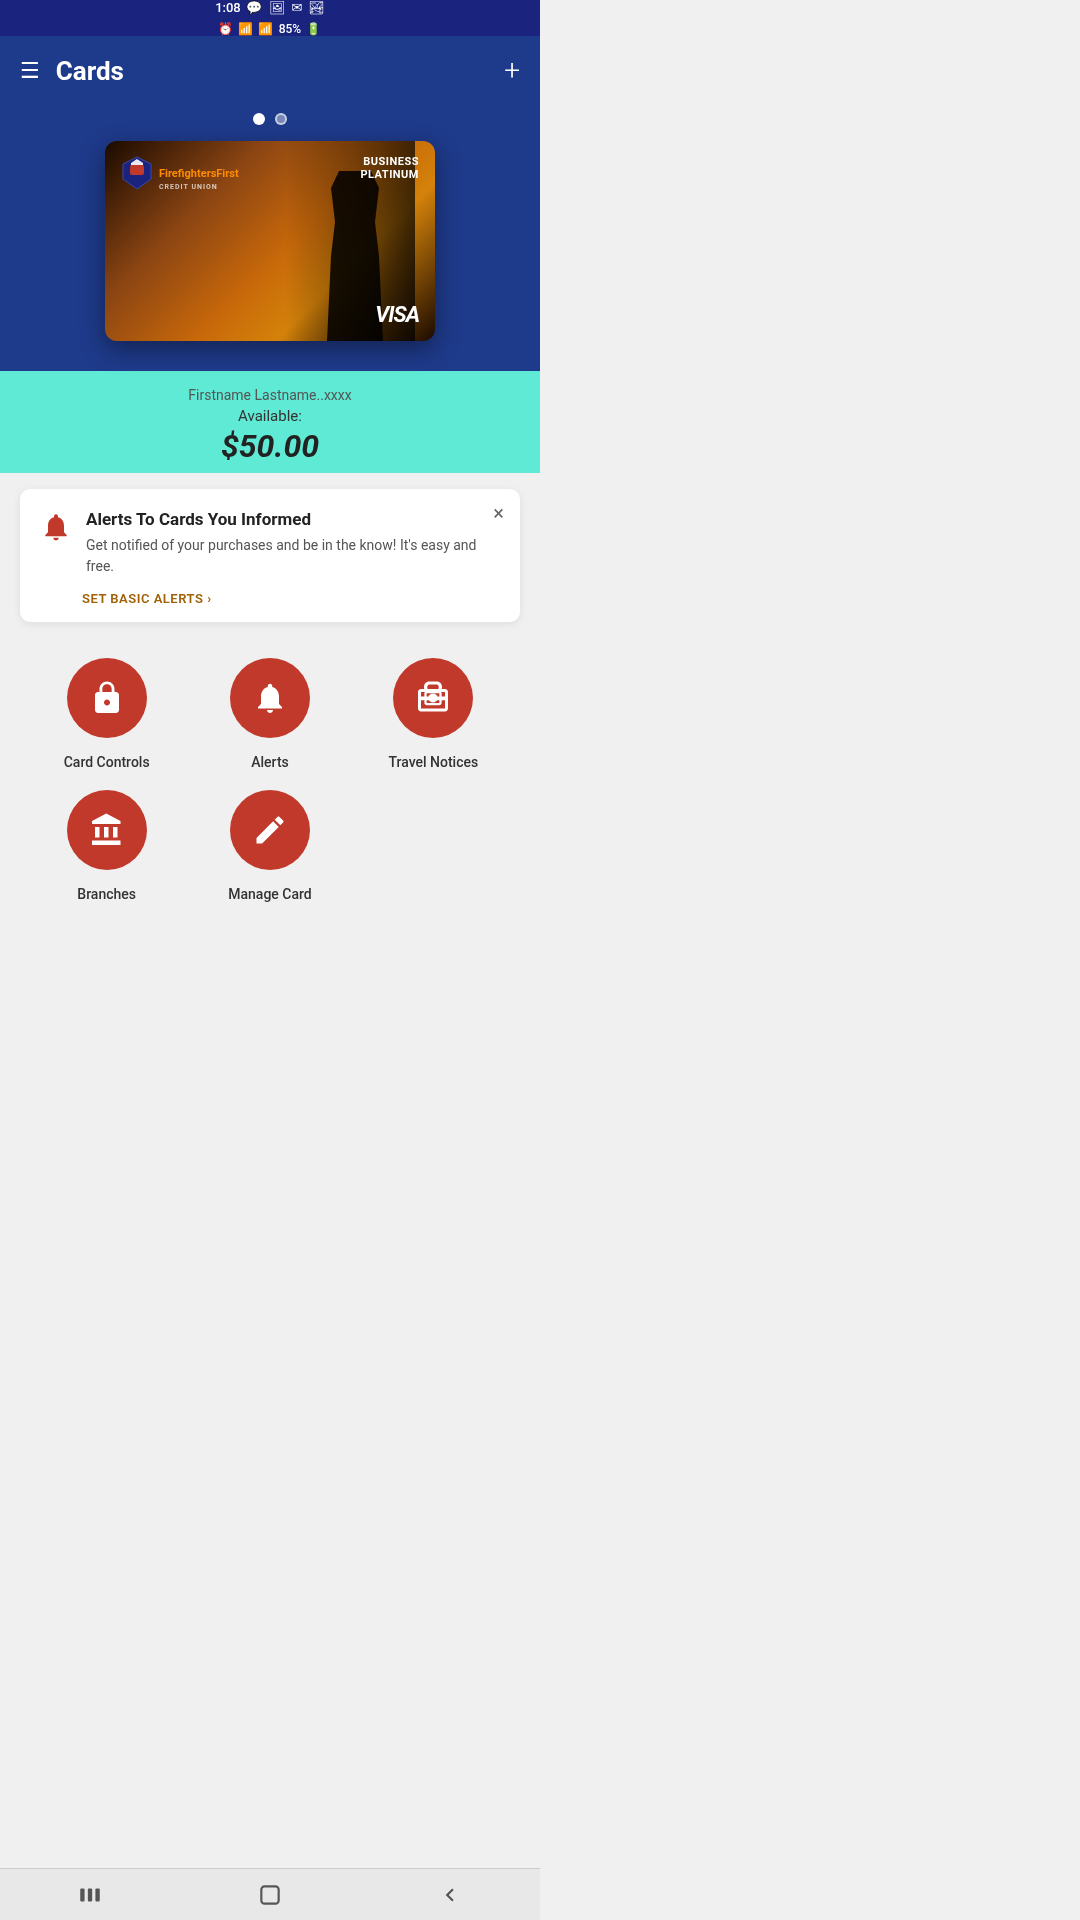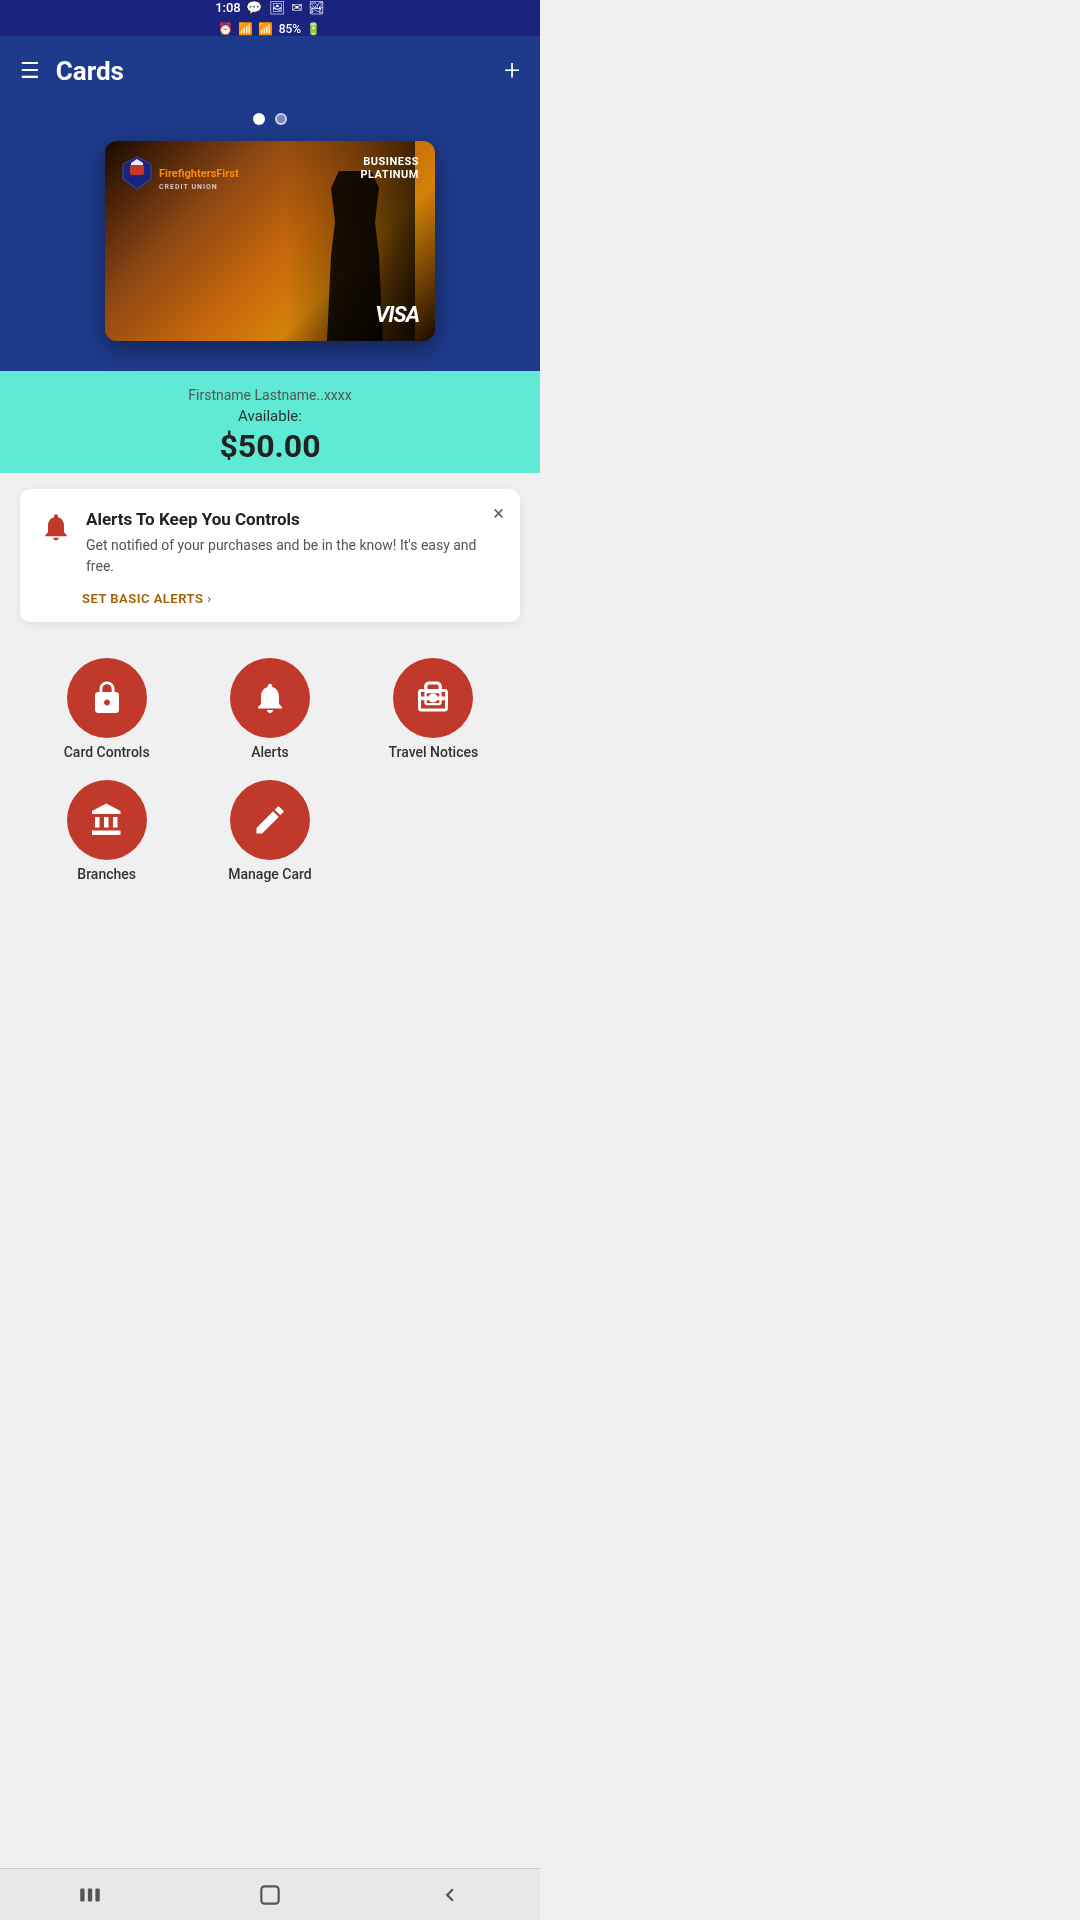--- a/index.html
+++ b/index.html
@@ -165,20 +165,21 @@
     }
     .card-available-label {
       font-size: 15px;
       color: #333;
     }
     .card-balance {
       font-size: 32px;
       font-weight: 700;
       color: #222;
       margin-top: 2px;
+      font-style: italic;
     }
 
     
     .alert-card {
       background: white;
       margin: 16px 20px;
       border-radius: 10px;
       padding: 20px 20px 16px;
       box-shadow: 0 2px 8px rgba(0,0,0,0.08);
       position: relative;
@@ -242,21 +243,21 @@
       display: grid;
       grid-template-columns: repeat(3, 1fr);
       gap: 20px 10px;
       padding: 0 30px 30px;
       background: #f0f0f0;
     }
     .action-item {
       display: flex;
       flex-direction: column;
       align-items: center;
-      gap: 6px;
+      gap: 16px;
       cursor: pointer;
     }
     .action-circle {
       width: 80px;
       height: 80px;
       border-radius: 50%;
       background: #c0392b;
       display: flex;
       align-items: center;
       justify-content: center;
@@ -366,21 +367,21 @@
 
 <div class="alert-card">
   <span class="alert-close">×</span>
   <div class="alert-content">
     <span class="alert-bell-icon">
       <svg width="32" height="32" viewBox="0 0 24 24" fill="#c0392b">
         <path d="M12 22c1.1 0 2-.9 2-2h-4c0 1.1.9 2 2 2zm6-6V11c0-3.07-1.64-5.64-4.5-6.32V4c0-.83-.67-1.5-1.5-1.5s-1.5.67-1.5 1.5v.68C7.63 5.36 6 7.92 6 11v5l-2 2v1h16v-1l-2-2z"></path>
       </svg>
     </span>
     <div class="alert-text-block">
-      <div class="alert-title">Alerts To Keep You Controls</div>
+      <div class="alert-title">Alerts To Cards You Informed</div>
       <div class="alert-desc">Get notified of your purchases and be in the know! It's easy and free.</div>
     </div>
   </div>
   <div class="alert-action">
     <span class="alert-action-link">
       <span>SET BASIC ALERTS</span>
       <span>›</span>
     </span>
   </div>
 </div>

